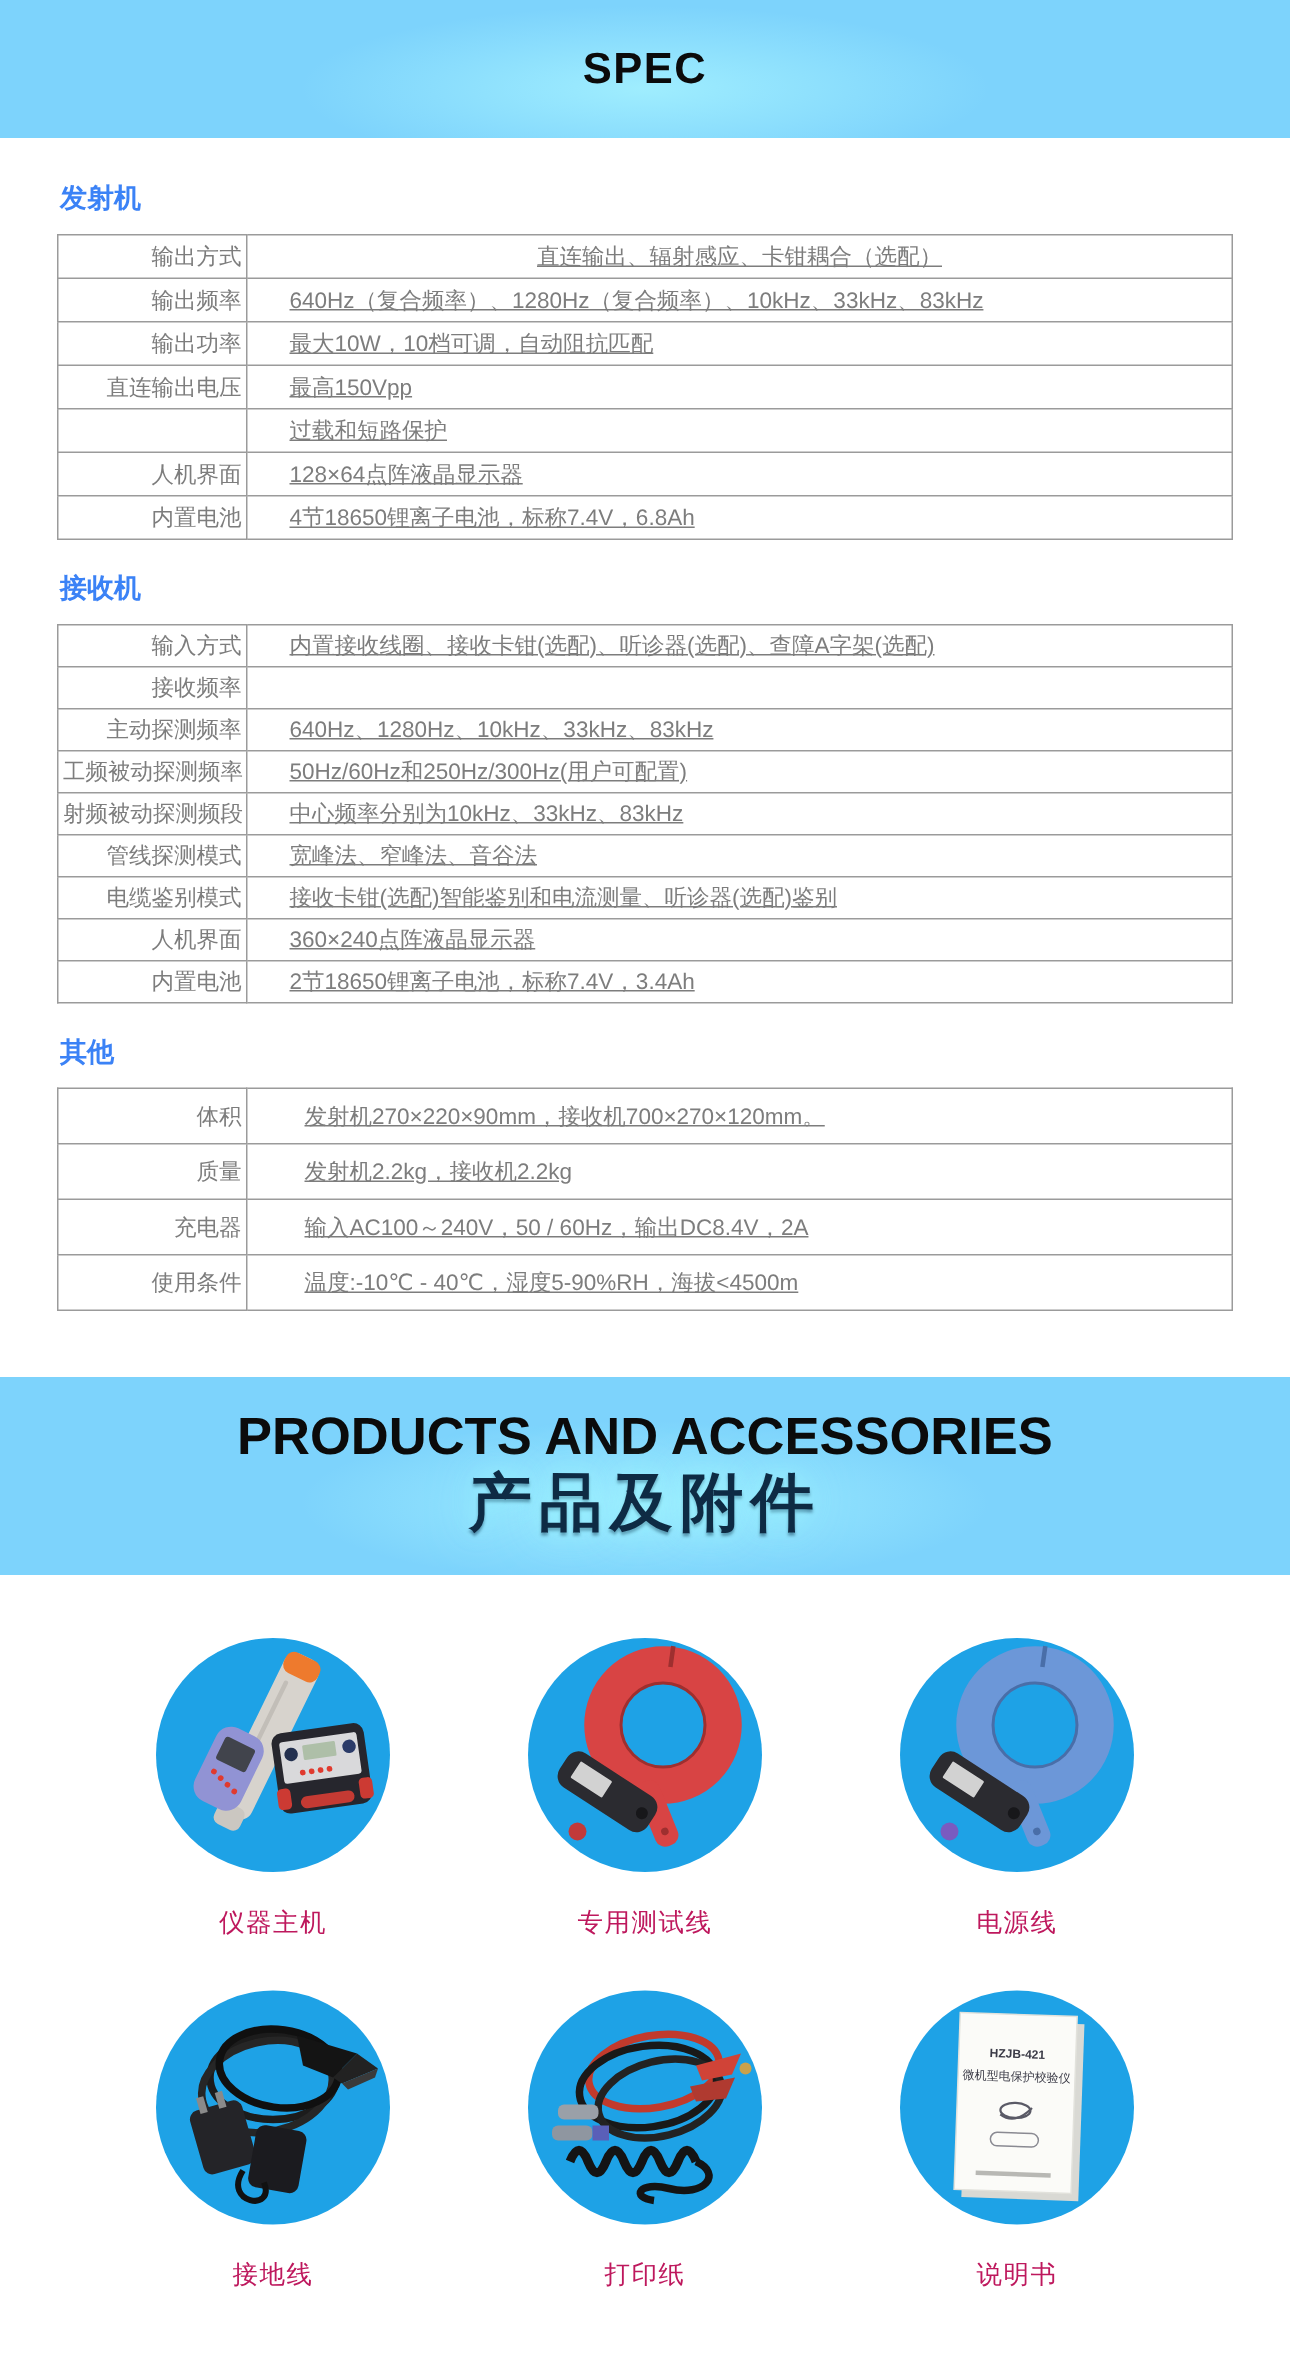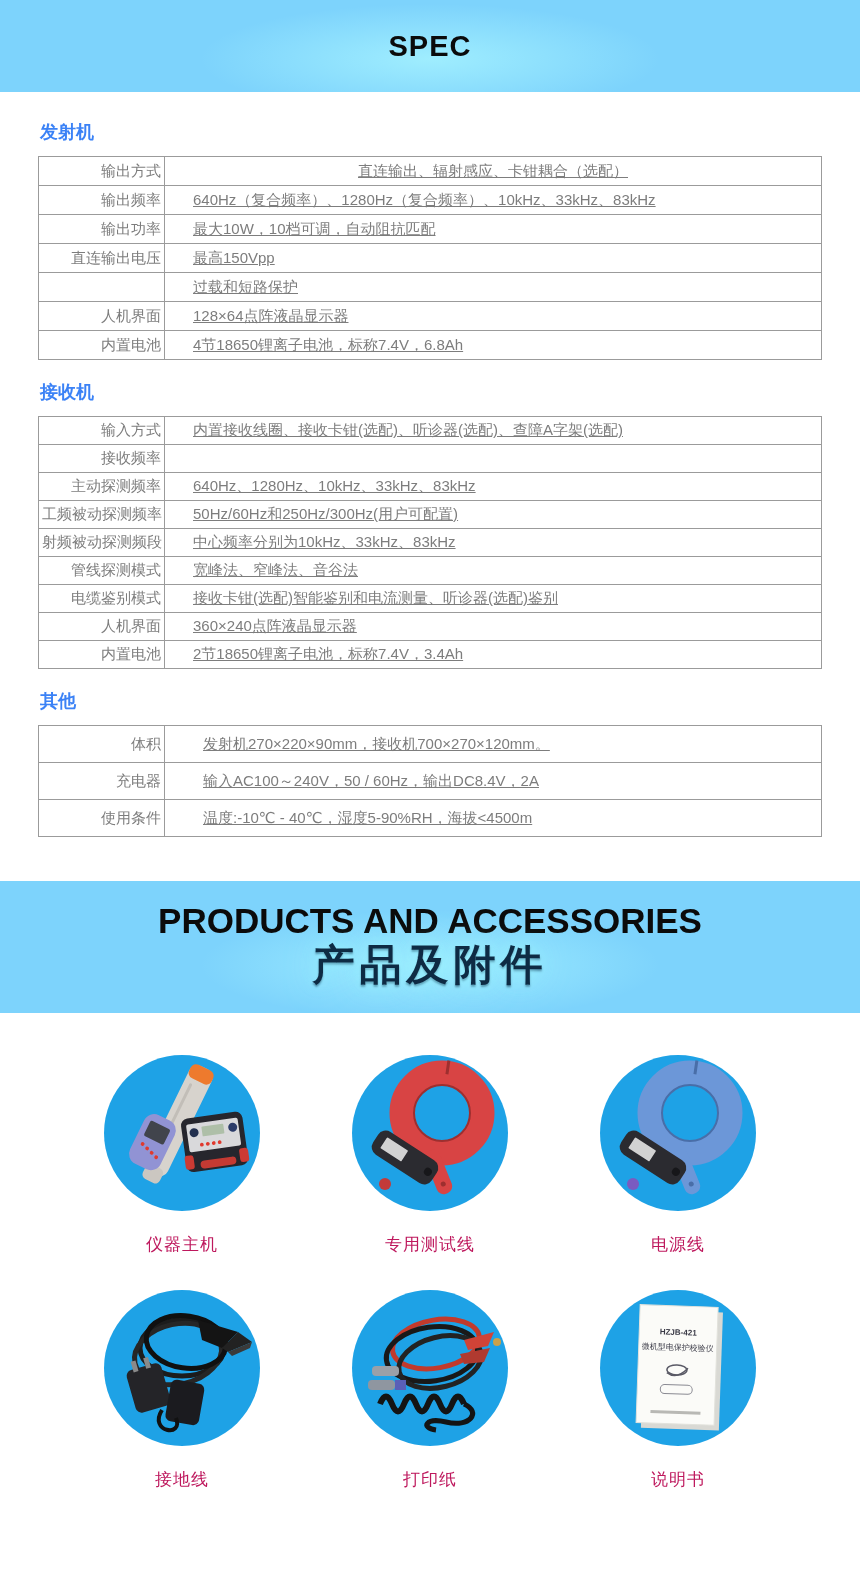--- a/index.html
+++ b/index.html
@@ -138,20 +138,24 @@
 
   <div class="section">
     <h2>其他</h2>
     <table class="spec t3">
       <tbody>
           <tr>
         <td class="k">体积</td>
         <td class="v">发射机270×220×90mm，接收机700×270×120mm。</td>
       </tr>
       <tr>
+        <td class="k">质量</td>
+        <td class="v">发射机2.2kg，接收机2.2kg</td>
+      </tr>
+      <tr>
         <td class="k">充电器</td>
         <td class="v">输入AC100～240V，50 / 60Hz，输出DC8.4V，2A</td>
       </tr>
       <tr>
         <td class="k">使用条件</td>
         <td class="v">温度:-10℃ - 40℃，湿度5-90%RH，海拔&lt;4500m</td>
       </tr>
     </tbody>
       </table>
   </div>

